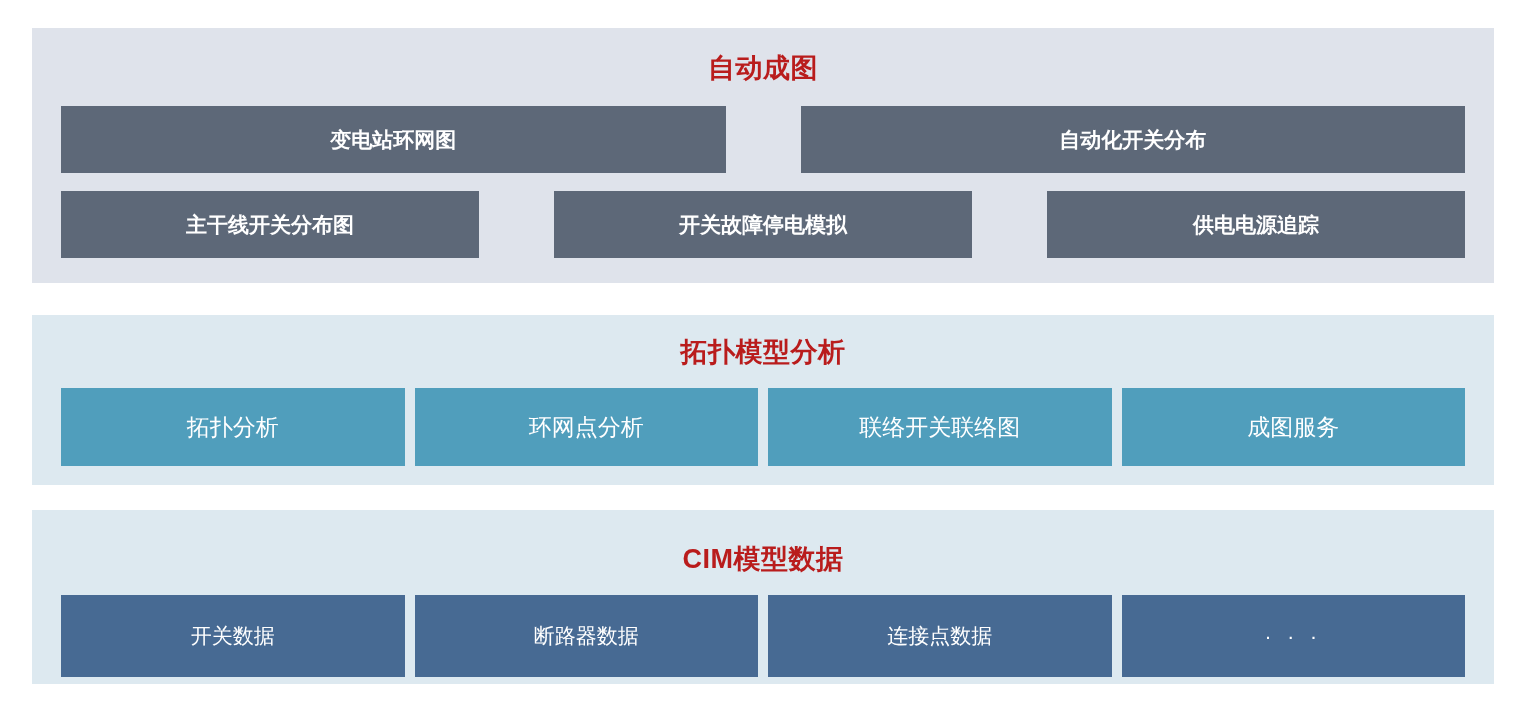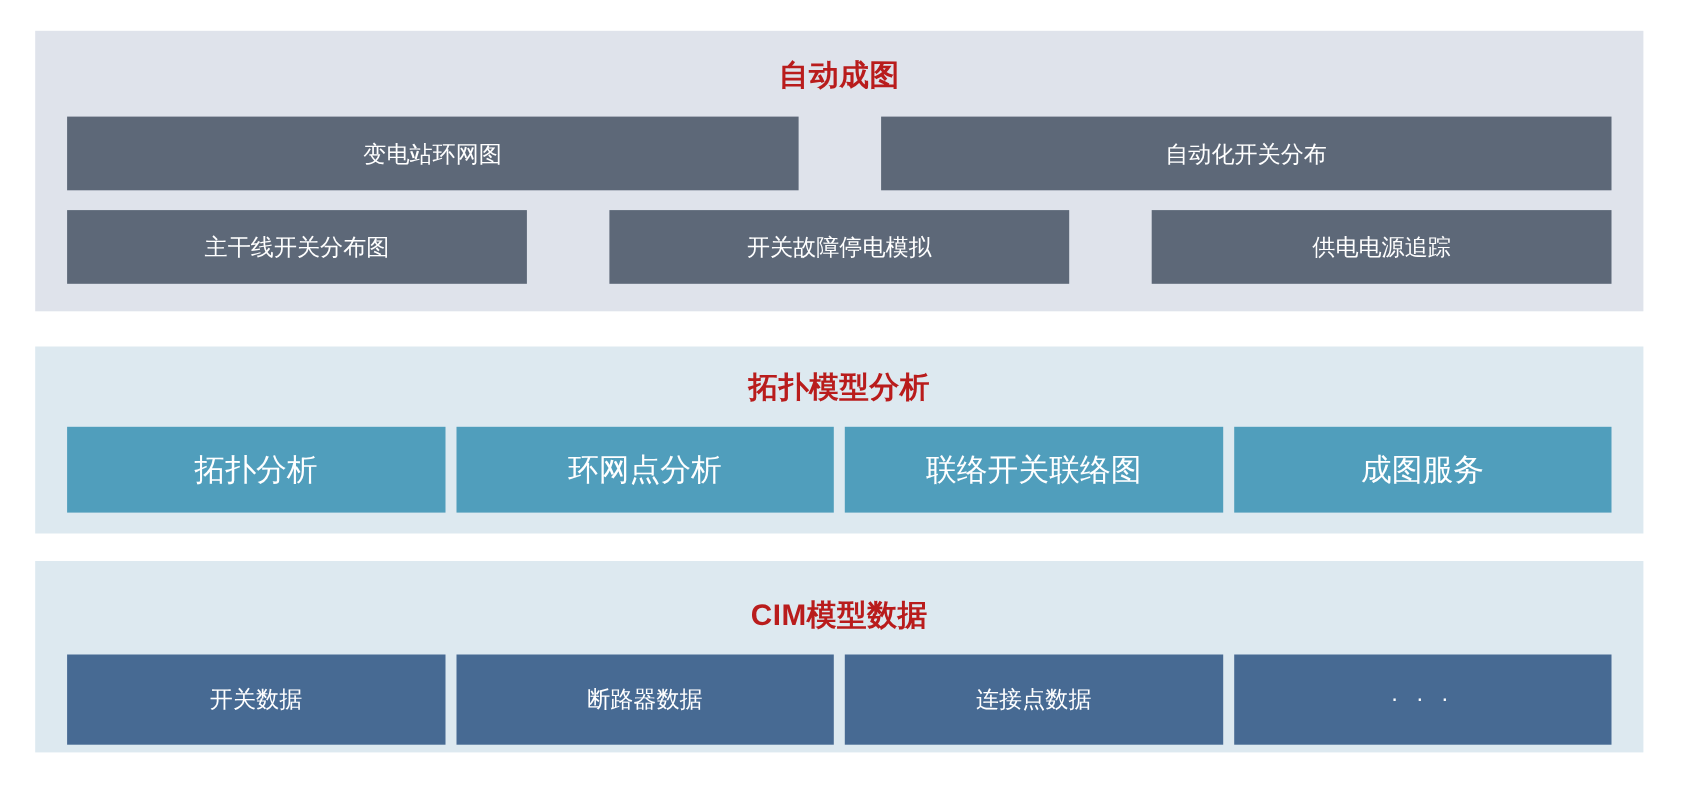--- a/index.html
+++ b/index.html
@@ -67,21 +67,21 @@
   }
   #panel-auto-mapping .btn-row {
     gap: 75px;
     margin-bottom: 18px;
   }
   #panel-auto-mapping .tile {
     flex: 1 1 0;
     height: 67px;
     background: #5d6878;
     font-size: 21px;
-    font-weight: normal;
+    font-weight: bold;
   }
 
   
   #panel-topology {
     top: 315px;
     height: 170px;
     background: #dde9f0;
     padding: 0 29px;
     font-family: Liberation Serif, serif;
   }
@@ -89,21 +89,21 @@
     font-size: 27px;
     line-height: 27px;
     padding-top: 24px;
     padding-bottom: 22px;
   }
   #panel-topology .btn-row { gap: 10px; }
   #panel-topology .tile {
     flex: 1 1 0;
     height: 78px;
     background: #509ebc;
-    font-size: 28px;
+    font-size: 23px;
     font-weight: normal;
   }
 
   
   #panel-cim {
     top: 510px;
     height: 174px;
     background: #dde9f0;
     padding: 12px 29px;
   }

